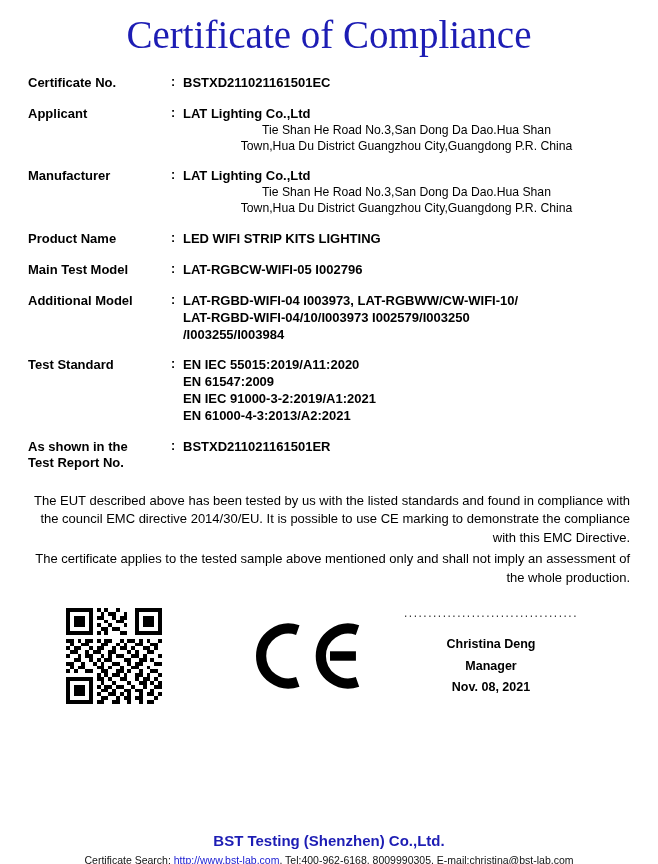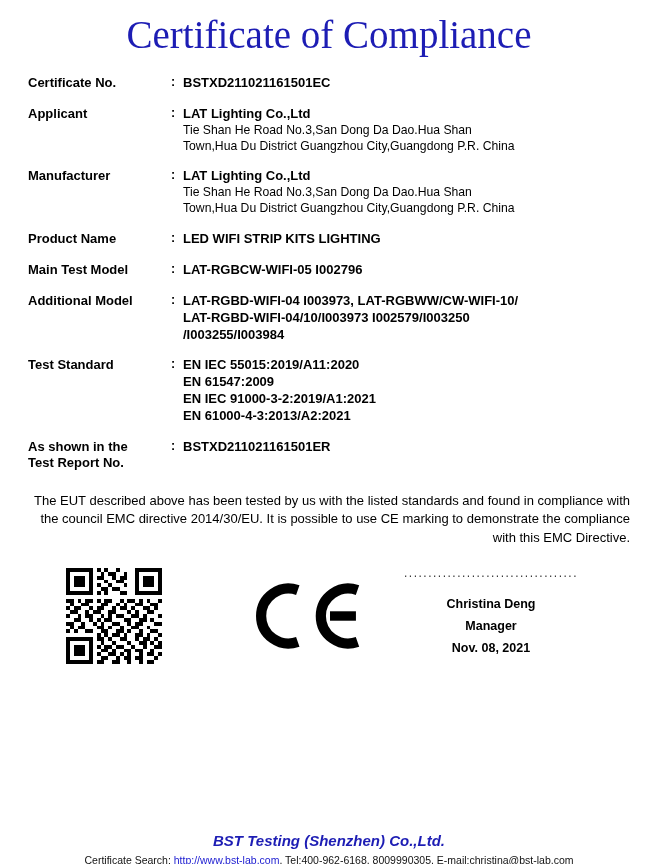--- a/index.html
+++ b/index.html
@@ -60,20 +60,21 @@
     font-size: 12.5px;
     line-height: 1.3;
   }
   .v-strong {
     font-weight: bold;
     font-size: 13px;
   }
   .v-normal {
     font-weight: normal;
     font-size: 12.2px;
+    text-align: center;
   }
   .v-line {
     display: block;
   }
   .body-text {
     font-size: 13px;
     line-height: 1.45;
     margin-top: 6px;
     color: #000;
   }
@@ -123,21 +124,20 @@
     left: 0;
     right: 0;
     bottom: 12px;
     text-align: center;
   }
   .footer .company {
     color: #1d1db4;
     font-weight: bold;
     font-size: 15px;
     margin-bottom: 5px;
-    font-style: italic;
   }
   .footer .addr {
     color: #9a1010;
     font-size: 10.5px;
     margin-bottom: 5px;
   }
   .footer .search {
     font-size: 10.5px;
     color: #111;
   }
@@ -228,20 +228,21 @@
       <td class="colon">:</td>
       <td class="value">
         <span class="v-line v-strong">BSTXD211021161501ER</span>
       </td>
     </tr>
   </tbody>
     </table>
 
   <div class="body-text">
     <p>The EUT described above has been tested by us with the listed standards and found in compliance with the council EMC directive 2014/30/EU. It is possible to use CE marking to demonstrate the compliance with this EMC Directive.</p>
+    <p>The certificate applies to the tested sample above mentioned only and shall not imply an assessment of the whole production.</p>
   </div>
 
   <div class="marks">
 
     <div class="qr">
       <svg viewBox="0 0 25 25" width="96" height="96" shape-rendering="crispEdges">
         <rect width="25" height="25" fill="#fff"></rect>
         <g fill="#000">
           <rect x="0" y="0" width="7" height="1"></rect>
             <rect x="0" y="6" width="7" height="1"></rect>

